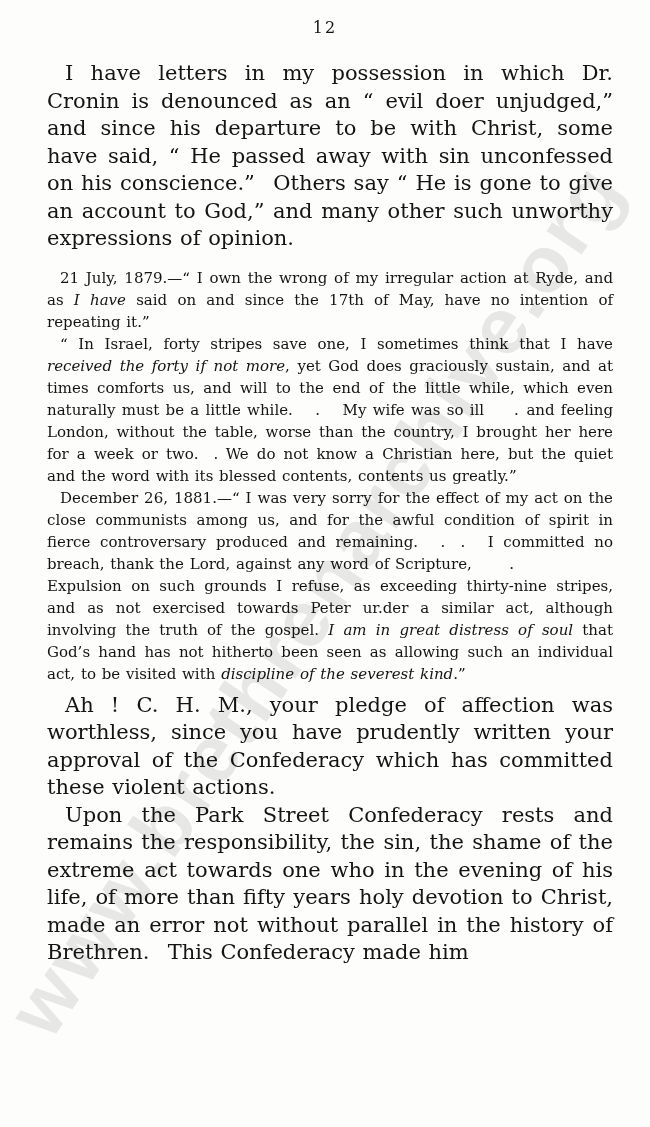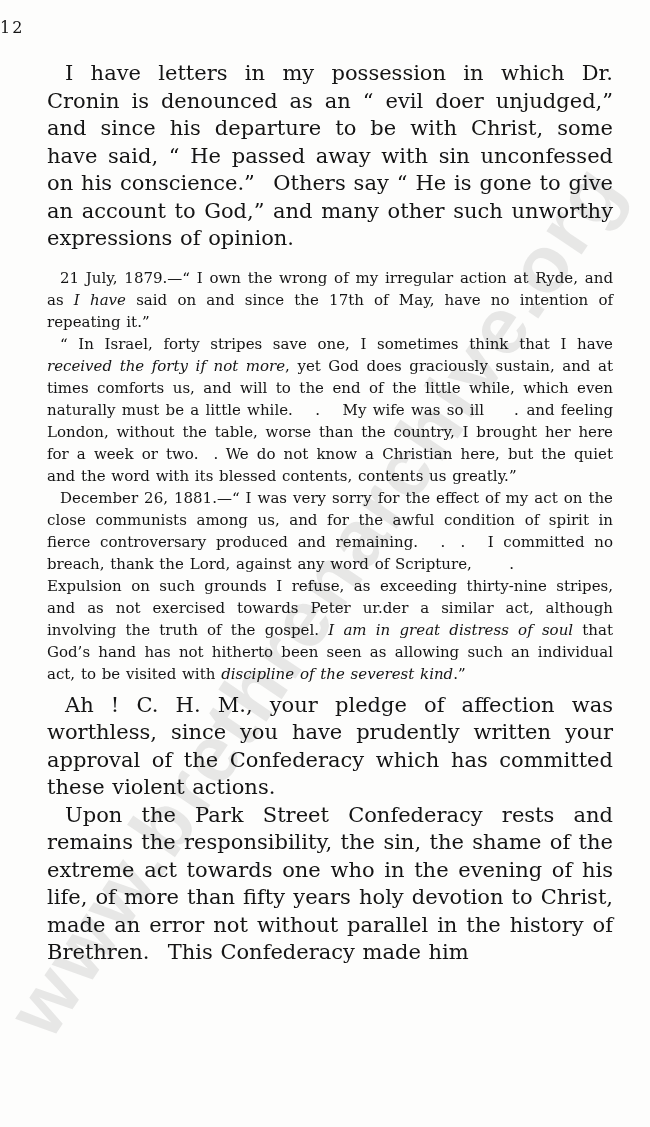--- a/index.html
+++ b/index.html
@@ -25,21 +25,21 @@
     white-space: nowrap;
     color: rgba(70, 70, 70, 0.12);
     z-index: 1;
     user-select: none;
   }
   .page-number {
     position: absolute;
     top: 18px;
     left: 0;
     right: 0;
-    text-align: left;
+    text-align: center;
     font-size: 16px;
     letter-spacing: 2px;
     z-index: 2;
   }
   .text-block {
     position: absolute;
     top: 60px;
     left: 47px;
     width: 566px;
     z-index: 2;

